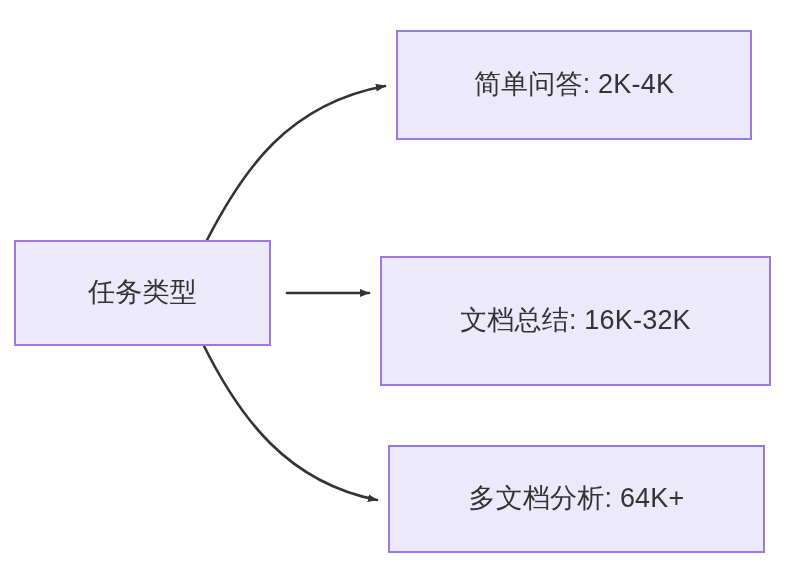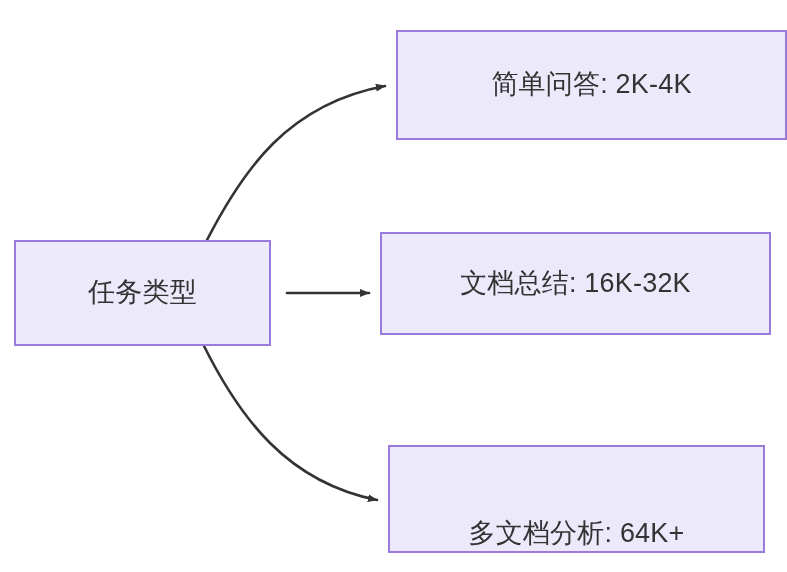--- a/index.html
+++ b/index.html
@@ -49,35 +49,34 @@
   }
   #node-root {
     left: 14px;
     top: 240px;
     width: 257px;
     height: 106px;
   }
   #node-simple-qa {
     left: 396px;
     top: 30px;
-    width: 391px;
+    width: 356px;
     height: 110px;
   }
   #node-doc-summary {
     left: 380px;
-    top: 232px;
+    top: 256px;
     width: 391px;
-    height: 103px;
+    height: 130px;
   }
   #node-multi-doc {
     left: 388px;
     top: 445px;
     width: 377px;
     height: 108px;
-    align-items: flex-end;
   }
 </style>
 </head>
 <body>
 
 <div id="canvas">
 
   <svg class="edge-layer" viewBox="0 0 787 572" width="787" height="572">
     <defs>
       <marker id="arrowhead" markerWidth="10" markerHeight="8" refX="9.2" refY="4" orient="auto" markerUnits="userSpaceOnUse">

